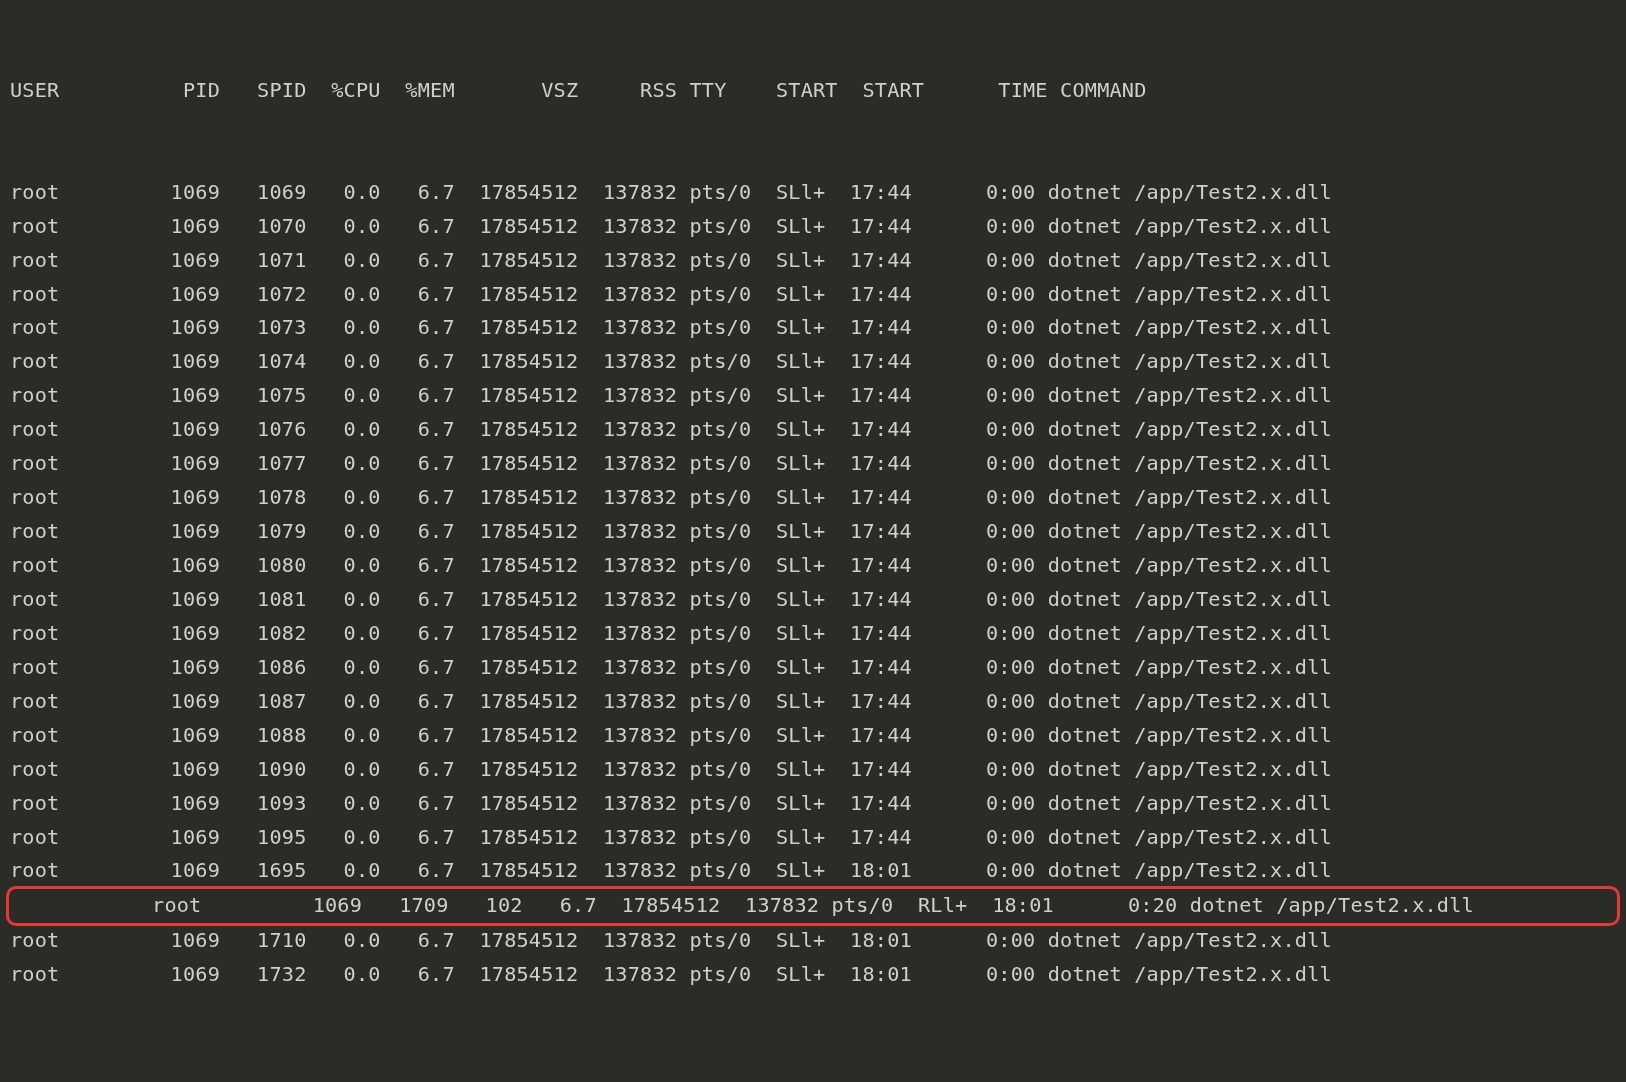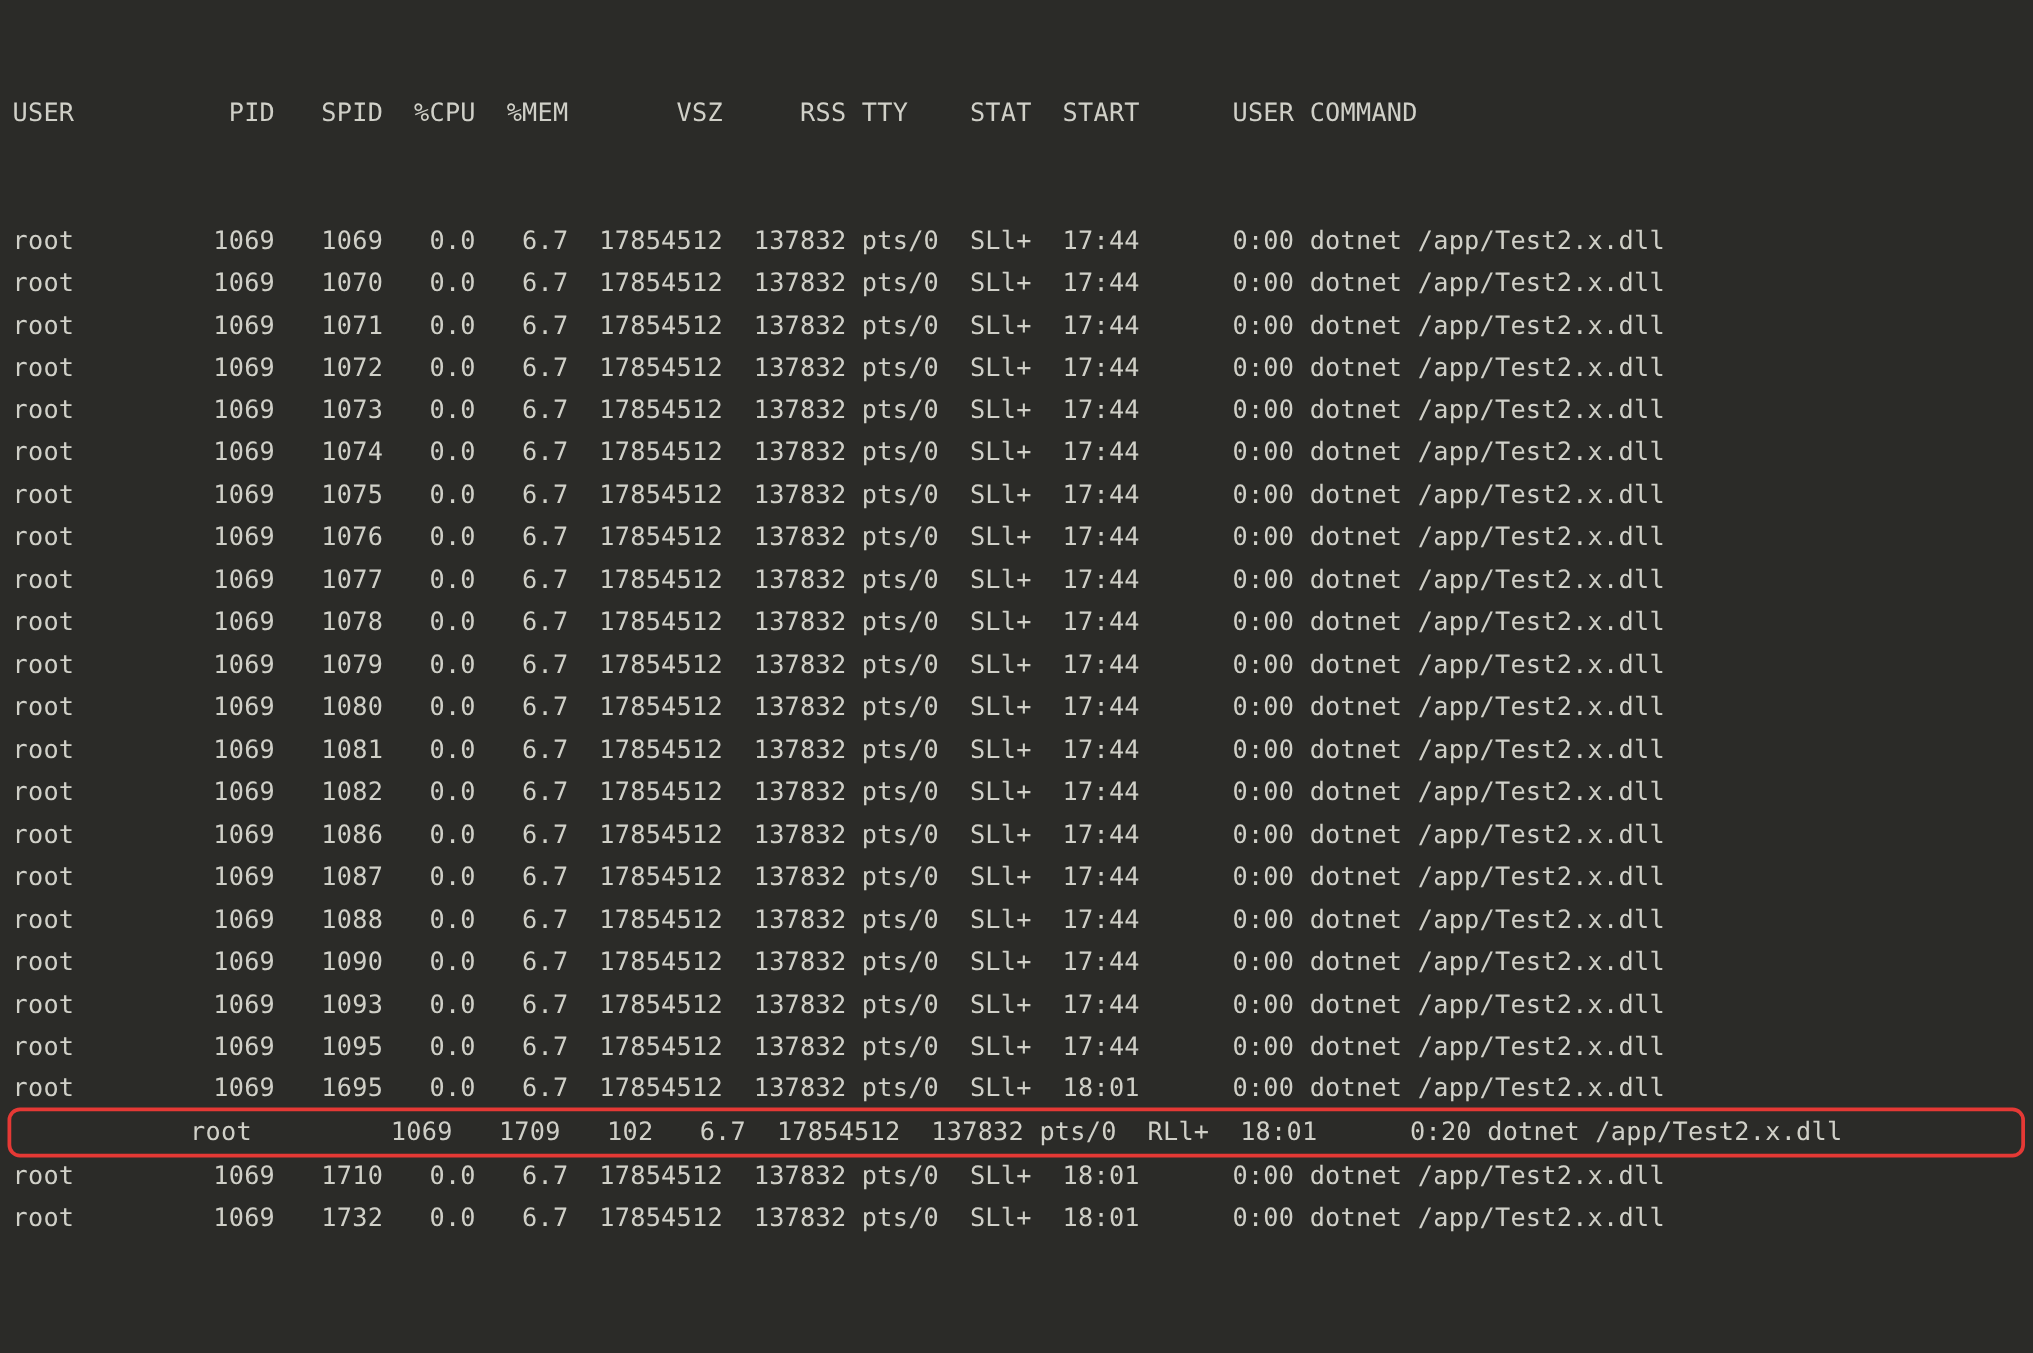--- a/index.html
+++ b/index.html
@@ -25,15 +25,15 @@
     margin:-2px -4px;
     padding:0 4px;
     display:block;
     text-align:center;
   }
 </style>
 </head>
 <body>
 
 <div class="term">
-  <span class="row" id="header">USER          PID   SPID  %CPU  %MEM       VSZ     RSS TTY    STAT  START      USER COMMAND</span>
+  <span class="row" id="header">USER          PID   SPID  %CPU  %MEM       VSZ     RSS TTY    START  START      TIME COMMAND</span>
   <div id="rows"><span class="row">root         1069   1069   0.0   6.7  17854512  137832 pts/0  SLl+  17:44      0:00 dotnet /app/Test2.x.dll</span><span class="row">root         1069   1070   0.0   6.7  17854512  137832 pts/0  SLl+  17:44      0:00 dotnet /app/Test2.x.dll</span><span class="row">root         1069   1071   0.0   6.7  17854512  137832 pts/0  SLl+  17:44      0:00 dotnet /app/Test2.x.dll</span><span class="row">root         1069   1072   0.0   6.7  17854512  137832 pts/0  SLl+  17:44      0:00 dotnet /app/Test2.x.dll</span><span class="row">root         1069   1073   0.0   6.7  17854512  137832 pts/0  SLl+  17:44      0:00 dotnet /app/Test2.x.dll</span><span class="row">root         1069   1074   0.0   6.7  17854512  137832 pts/0  SLl+  17:44      0:00 dotnet /app/Test2.x.dll</span><span class="row">root         1069   1075   0.0   6.7  17854512  137832 pts/0  SLl+  17:44      0:00 dotnet /app/Test2.x.dll</span><span class="row">root         1069   1076   0.0   6.7  17854512  137832 pts/0  SLl+  17:44      0:00 dotnet /app/Test2.x.dll</span><span class="row">root         1069   1077   0.0   6.7  17854512  137832 pts/0  SLl+  17:44      0:00 dotnet /app/Test2.x.dll</span><span class="row">root         1069   1078   0.0   6.7  17854512  137832 pts/0  SLl+  17:44      0:00 dotnet /app/Test2.x.dll</span><span class="row">root         1069   1079   0.0   6.7  17854512  137832 pts/0  SLl+  17:44      0:00 dotnet /app/Test2.x.dll</span><span class="row">root         1069   1080   0.0   6.7  17854512  137832 pts/0  SLl+  17:44      0:00 dotnet /app/Test2.x.dll</span><span class="row">root         1069   1081   0.0   6.7  17854512  137832 pts/0  SLl+  17:44      0:00 dotnet /app/Test2.x.dll</span><span class="row">root         1069   1082   0.0   6.7  17854512  137832 pts/0  SLl+  17:44      0:00 dotnet /app/Test2.x.dll</span><span class="row">root         1069   1086   0.0   6.7  17854512  137832 pts/0  SLl+  17:44      0:00 dotnet /app/Test2.x.dll</span><span class="row">root         1069   1087   0.0   6.7  17854512  137832 pts/0  SLl+  17:44      0:00 dotnet /app/Test2.x.dll</span><span class="row">root         1069   1088   0.0   6.7  17854512  137832 pts/0  SLl+  17:44      0:00 dotnet /app/Test2.x.dll</span><span class="row">root         1069   1090   0.0   6.7  17854512  137832 pts/0  SLl+  17:44      0:00 dotnet /app/Test2.x.dll</span><span class="row">root         1069   1093   0.0   6.7  17854512  137832 pts/0  SLl+  17:44      0:00 dotnet /app/Test2.x.dll</span><span class="row">root         1069   1095   0.0   6.7  17854512  137832 pts/0  SLl+  17:44      0:00 dotnet /app/Test2.x.dll</span><span class="row">root         1069   1695   0.0   6.7  17854512  137832 pts/0  SLl+  18:01      0:00 dotnet /app/Test2.x.dll</span><span class="hl"><span class="row ">root         1069   1709   102   6.7  17854512  137832 pts/0  RLl+  18:01      0:20 dotnet /app/Test2.x.dll</span></span><span class="row">root         1069   1710   0.0   6.7  17854512  137832 pts/0  SLl+  18:01      0:00 dotnet /app/Test2.x.dll</span><span class="row">root         1069   1732   0.0   6.7  17854512  137832 pts/0  SLl+  18:01      0:00 dotnet /app/Test2.x.dll</span></div>
 </div>
 
 </body></html>

